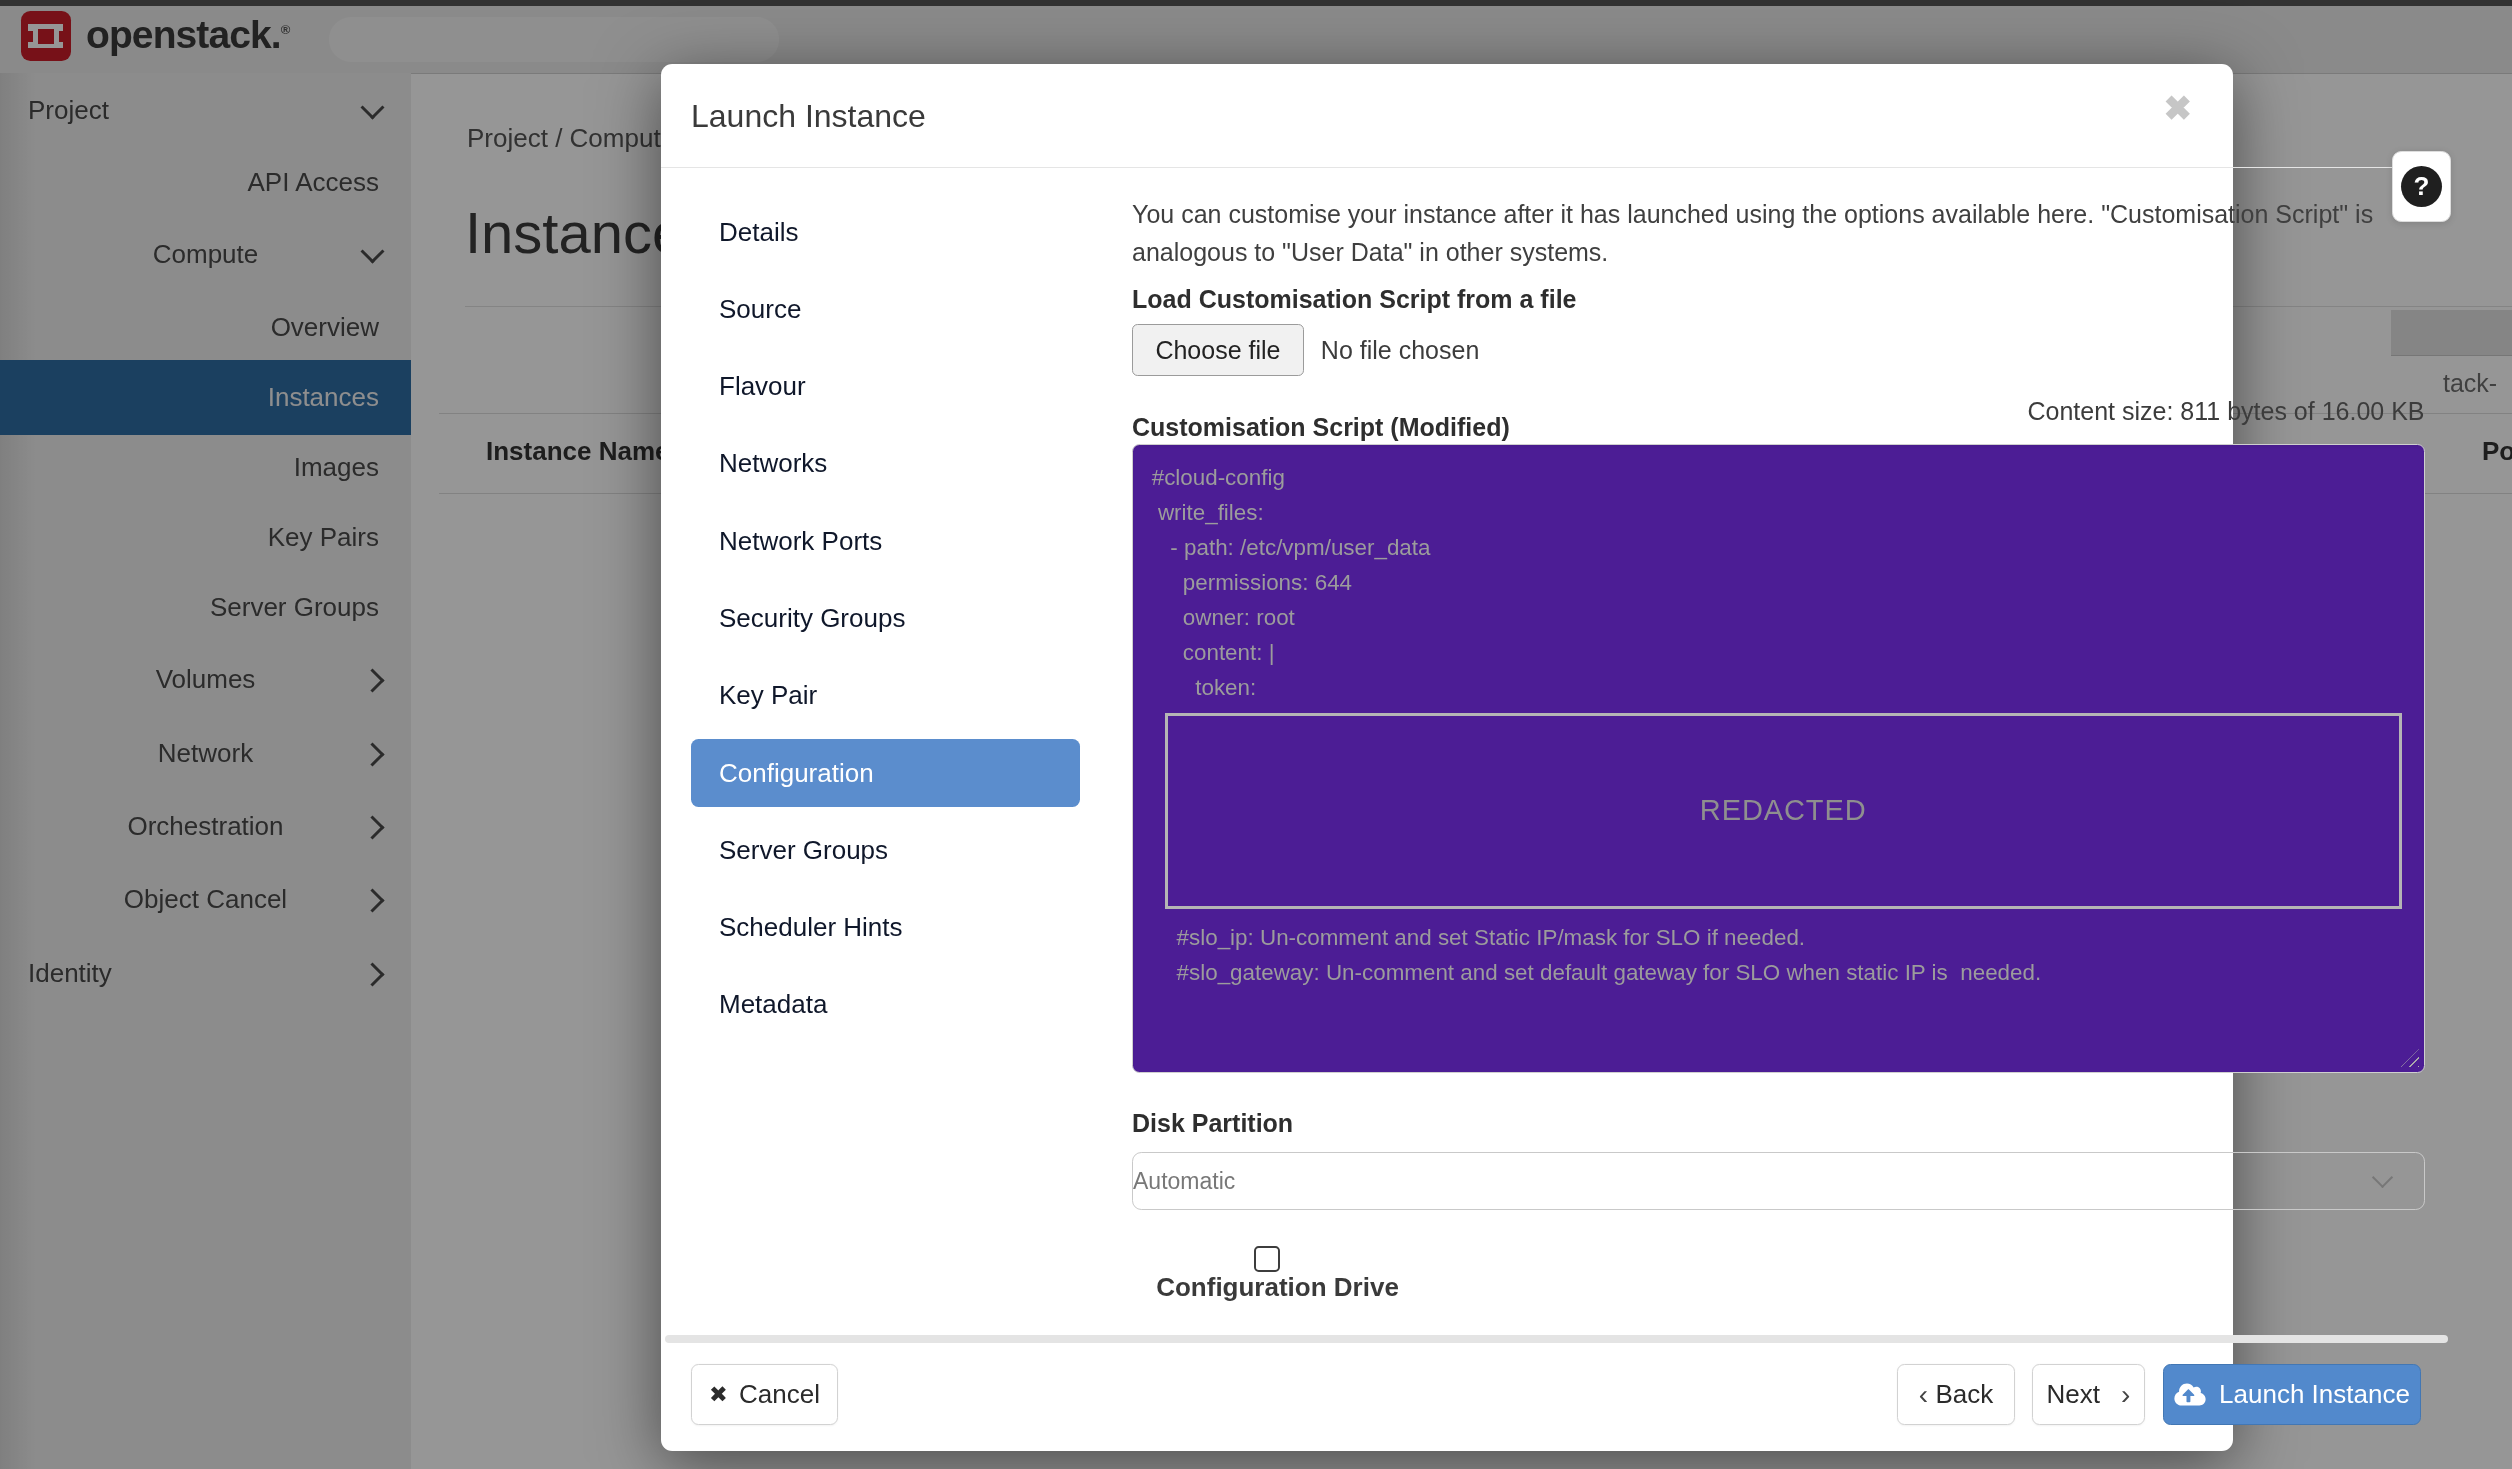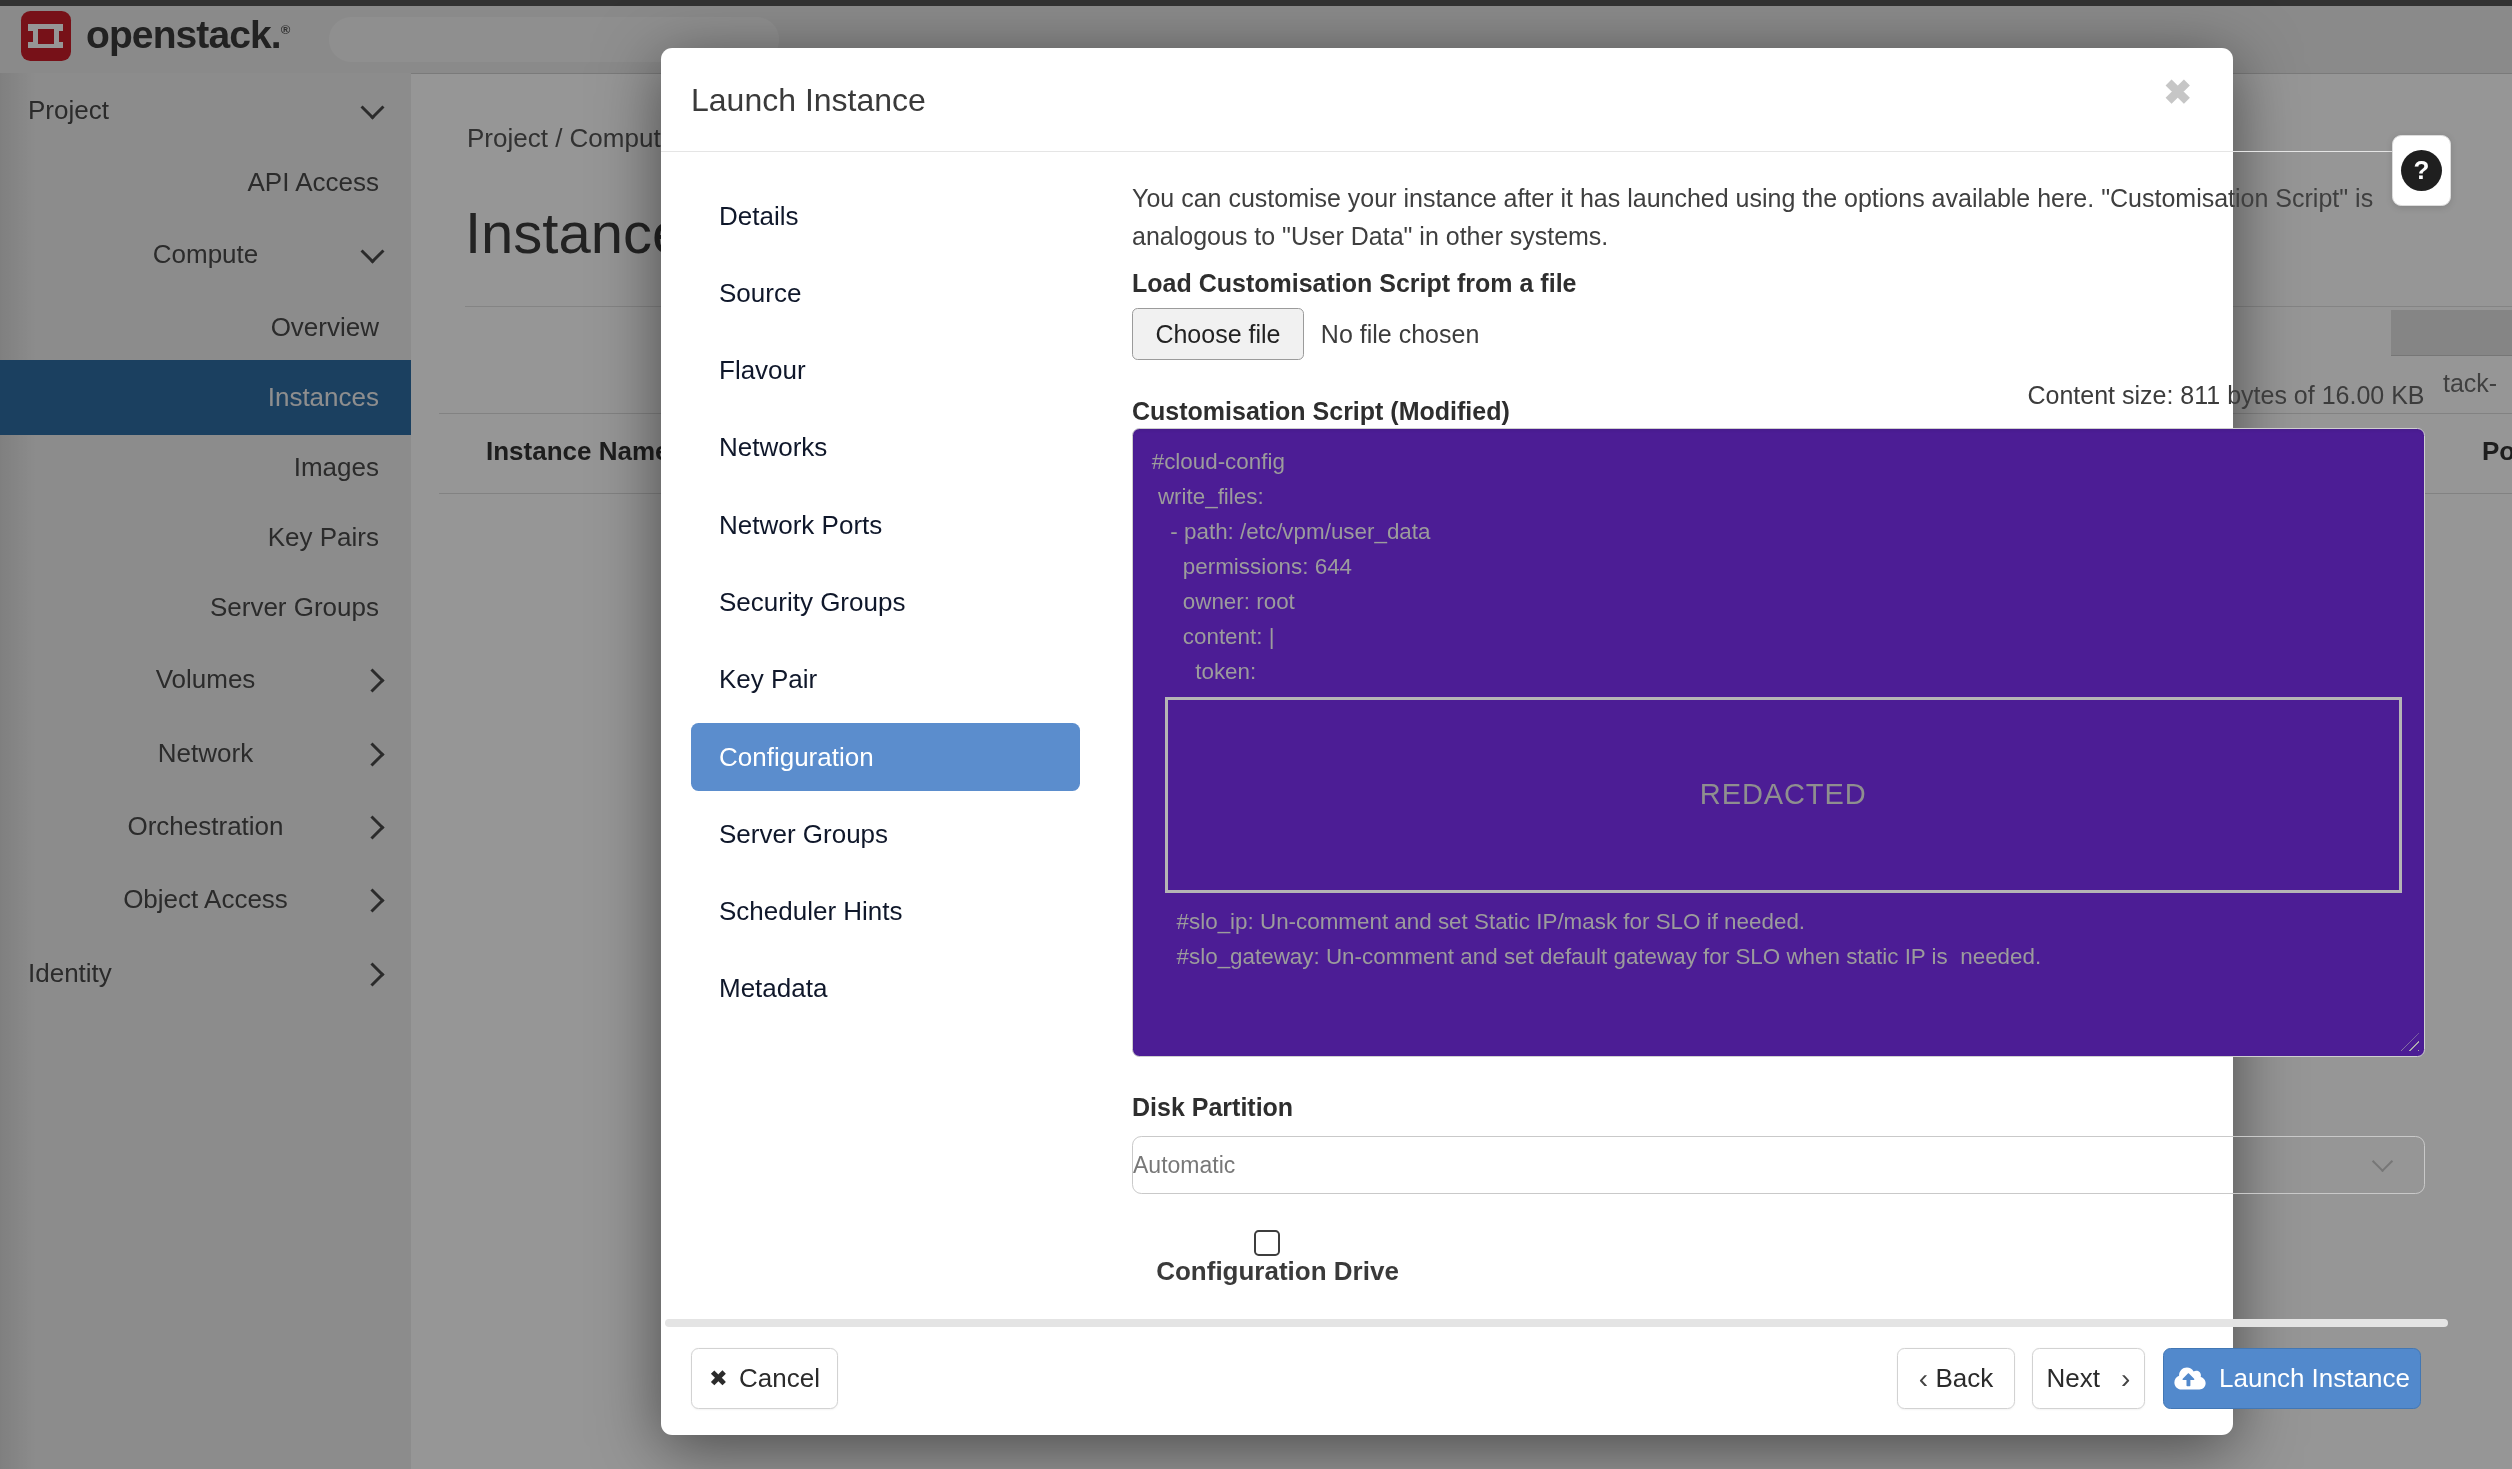--- a/index.html
+++ b/index.html
@@ -31,21 +31,21 @@
   .breadcrumb{position:absolute;left:28px;top:45px;font-size:26px;color:#565656;}
   .page-title{position:absolute;left:26px;top:121px;font-size:58px;color:#3c3c3c;}
   .title-divider{position:absolute;left:26px;top:228px;width:2047px;height:0;border-top:0.9px solid #e0e0e0;}
   .toolbar-partial{position:absolute;left:1952px;top:232px;width:121px;height:45px;background:#e3e3e3;border-bottom:0.9px solid #c9c9c9;}
   .row-partial-text{position:absolute;left:2004px;top:291px;font-size:25px;color:#6e6e6e;}
   .table-head{position:absolute;left:0px;top:335px;width:2073px;height:81px;border-top:0.9px solid #ddd;border-bottom:1.9px solid #ddd;box-sizing:border-box;}
   .th-left{position:absolute;left:47px;top:22.4px;font-size:26px;font-weight:700;color:#333;}
   .th-right{position:absolute;left:2043px;top:22.4px;font-size:26px;font-weight:700;color:#333;}
   
   .backdrop{position:absolute;left:0;top:0;width:2512px;height:1470px;background:rgba(0,0,0,0.41);}
-  .modal{position:absolute;left:661px;top:48px;width:1572px;height:1387px;background:#fff;border-radius:11.2px;
+  .modal{position:absolute;left:661px;top:64px;width:1572px;height:1387px;background:#fff;border-radius:11.2px;
          box-shadow:0 13px 65px rgba(0,0,0,0.5);}
   .modal-title{position:absolute;left:30px;top:34px;font-size:32px;color:#3a3a3a;}
   .modal-close{position:absolute;right:41px;top:24px;font-size:34px;color:#c6c6c6;font-weight:700;cursor:pointer;}
   .modal-divider{position:absolute;left:0;top:103px;width:1790px;border-top:0.9px solid #e5e5e5;}
   .help-tab{position:absolute;left:1731px;top:87px;width:57px;height:69px;background:#fff;border:0.9px solid #ddd;
             border-radius:9.3px;box-shadow:0 1.9px 7.5px rgba(0,0,0,0.12);display:flex;align-items:center;justify-content:center;}
   .help-circle{width:41px;height:41px;background:#1f1f1f;border-radius:50%;color:#fff;font-size:26px;font-weight:700;
                display:flex;align-items:center;justify-content:center;}
   .wiz-nav{position:absolute;left:30px;top:134px;width:389px;}
   .wiz-item{height:68px;margin-bottom:9.3px;display:flex;align-items:center;padding-left:28px;
@@ -137,21 +137,21 @@
       </div>
     <div class="snav l2" style="top:643px">
         <span>Network</span>
         <span class="chev right"></span>
       </div>
     <div class="snav l2" style="top:716px">
         <span>Orchestration</span>
         <span class="chev right"></span>
       </div>
     <div class="snav l2" style="top:789px">
-        <span>Object Access</span>
+        <span>Object Cancel</span>
         <span class="chev right"></span>
       </div>
     <div class="snav l1" style="top:863px">
         <span>Identity</span>
         <span class="chev right"></span>
       </div>
   </div>
 
   <div class="content-panel">
     <div class="breadcrumb">Project / Compute</div>

